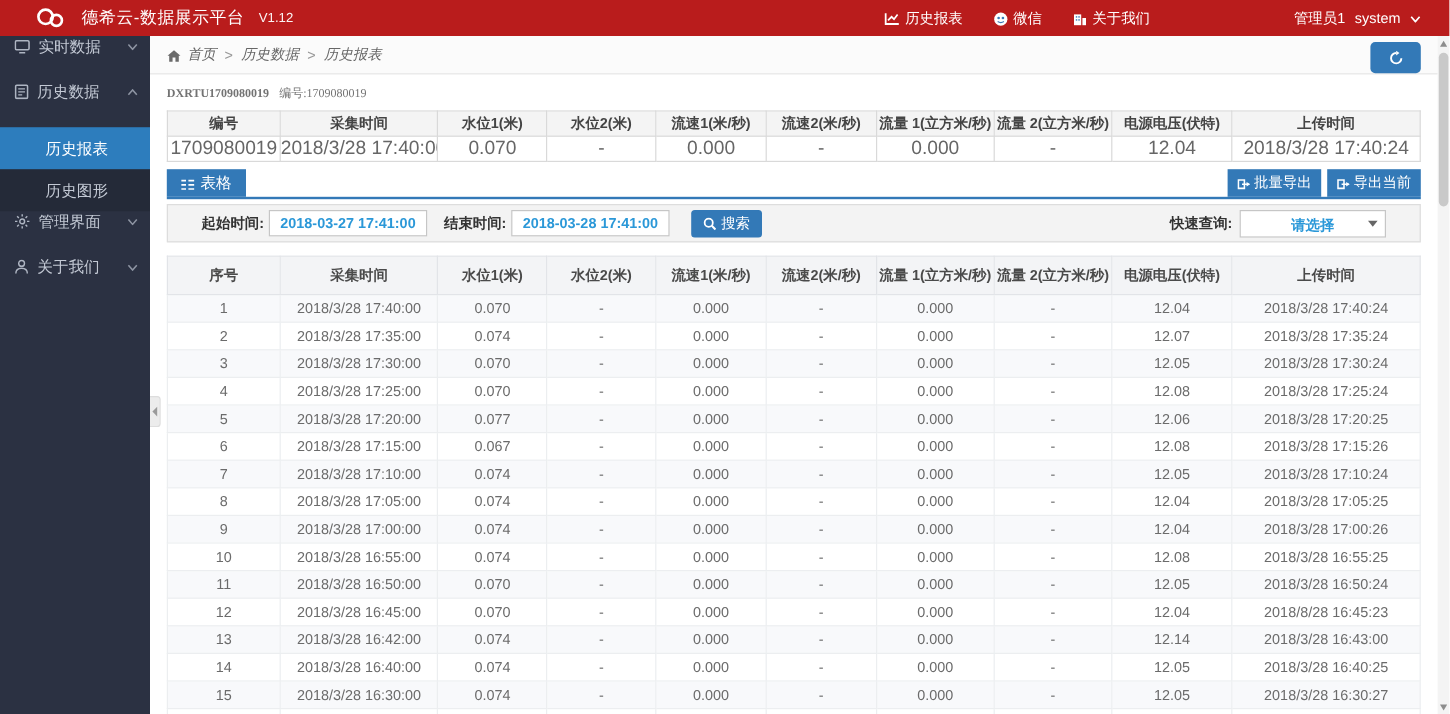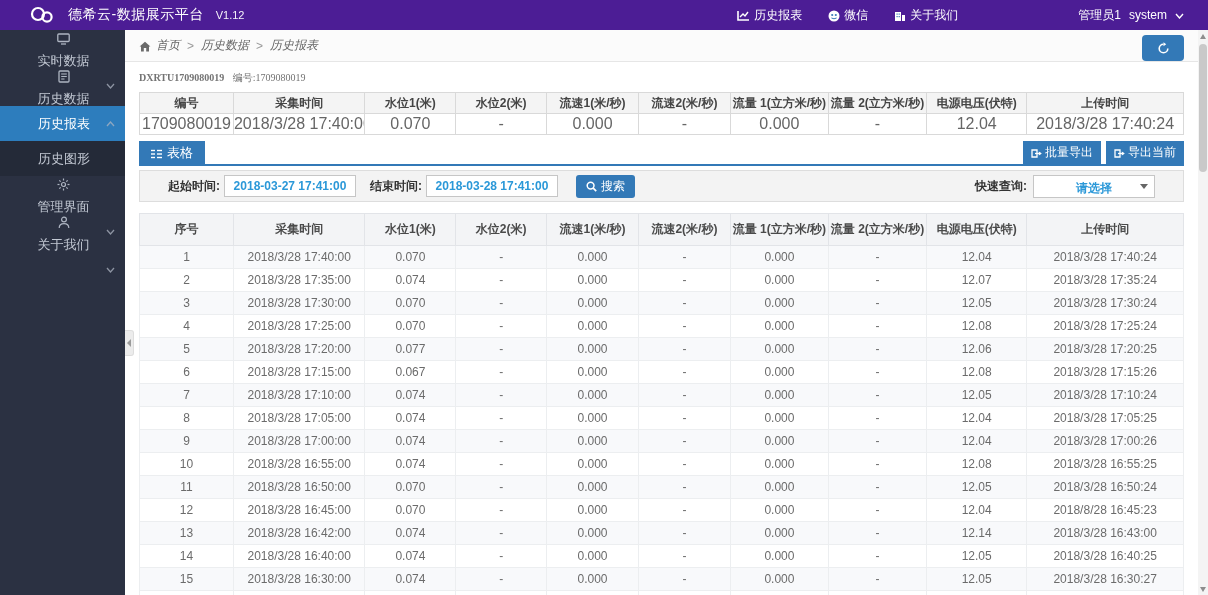--- a/index.html
+++ b/index.html
@@ -2,34 +2,34 @@
 <html><head>
 <meta charset="utf-8">
 <style>
   * { margin:0; padding:0; box-sizing:border-box; }
   html,body { width:1208px; height:595px; overflow:hidden; background:#fff;
     font-family:"Liberation Sans","DejaVu Sans",sans-serif; }
   body { position:relative; }
 
   
   .topbar { position:absolute; top:0; left:0; width:1208px; height:30px;
-    background:#4c1d95; display:flex; align-items:center; color:#fff; z-index:30; }
+    background:#b91c1c; display:flex; align-items:center; color:#fff; z-index:30; }
   .brand { display:flex; align-items:center; gap:10px; padding-left:28px; cursor:pointer; }
   .brand-title { font-size:14px; letter-spacing:.5px; }
   .brand-version { font-size:11px; margin-left:2px; opacity:.95; }
   .topnav { margin-left:auto; display:flex; align-items:center; gap:26px; font-size:12px; }
   .topnav-item { display:flex; align-items:center; gap:4px; cursor:pointer; white-space:nowrap; }
   .topuser { display:flex; align-items:center; gap:8px; font-size:12px; margin:0 24px 0 120px; cursor:pointer; }
   .icon-svg { display:inline-block; vertical-align:middle; }
 
   
   .sidebar { position:absolute; top:30px; left:0; width:125px; height:565px;
     background:#2b3142; color:#c3c9d4; font-size:13px; }
-  .side-item { height:38px; display:flex; align-items:center; padding:0 10px 0 12px;
-    cursor:pointer; gap:7px;flex-direction:column; }
+  .side-item { height:38px; display:flex; padding:0 10px 0 12px;
+    cursor:pointer; gap:7px; }
   .side-item .chev { margin-left:auto; opacity:.75; }
   .submenu { background:#242a38; }
   .sub-item { height:35px; display:flex; align-items:center; padding-left:38px; cursor:pointer; }
   .sub-item.active { background:#2d7dbd; color:#fff; }
 
   
   .content { position:absolute; top:30px; left:125px; width:1073px; height:565px; background:#fff; }
   .crumbbar { height:32px; background:#fbfbfb; border-bottom:1px solid #e6e6e6;
     display:flex; align-items:center; padding:0 14px; font-size:12px; color:#666; position:relative; }
   .crumbbar .sep { margin:0 7px; color:#999; }

